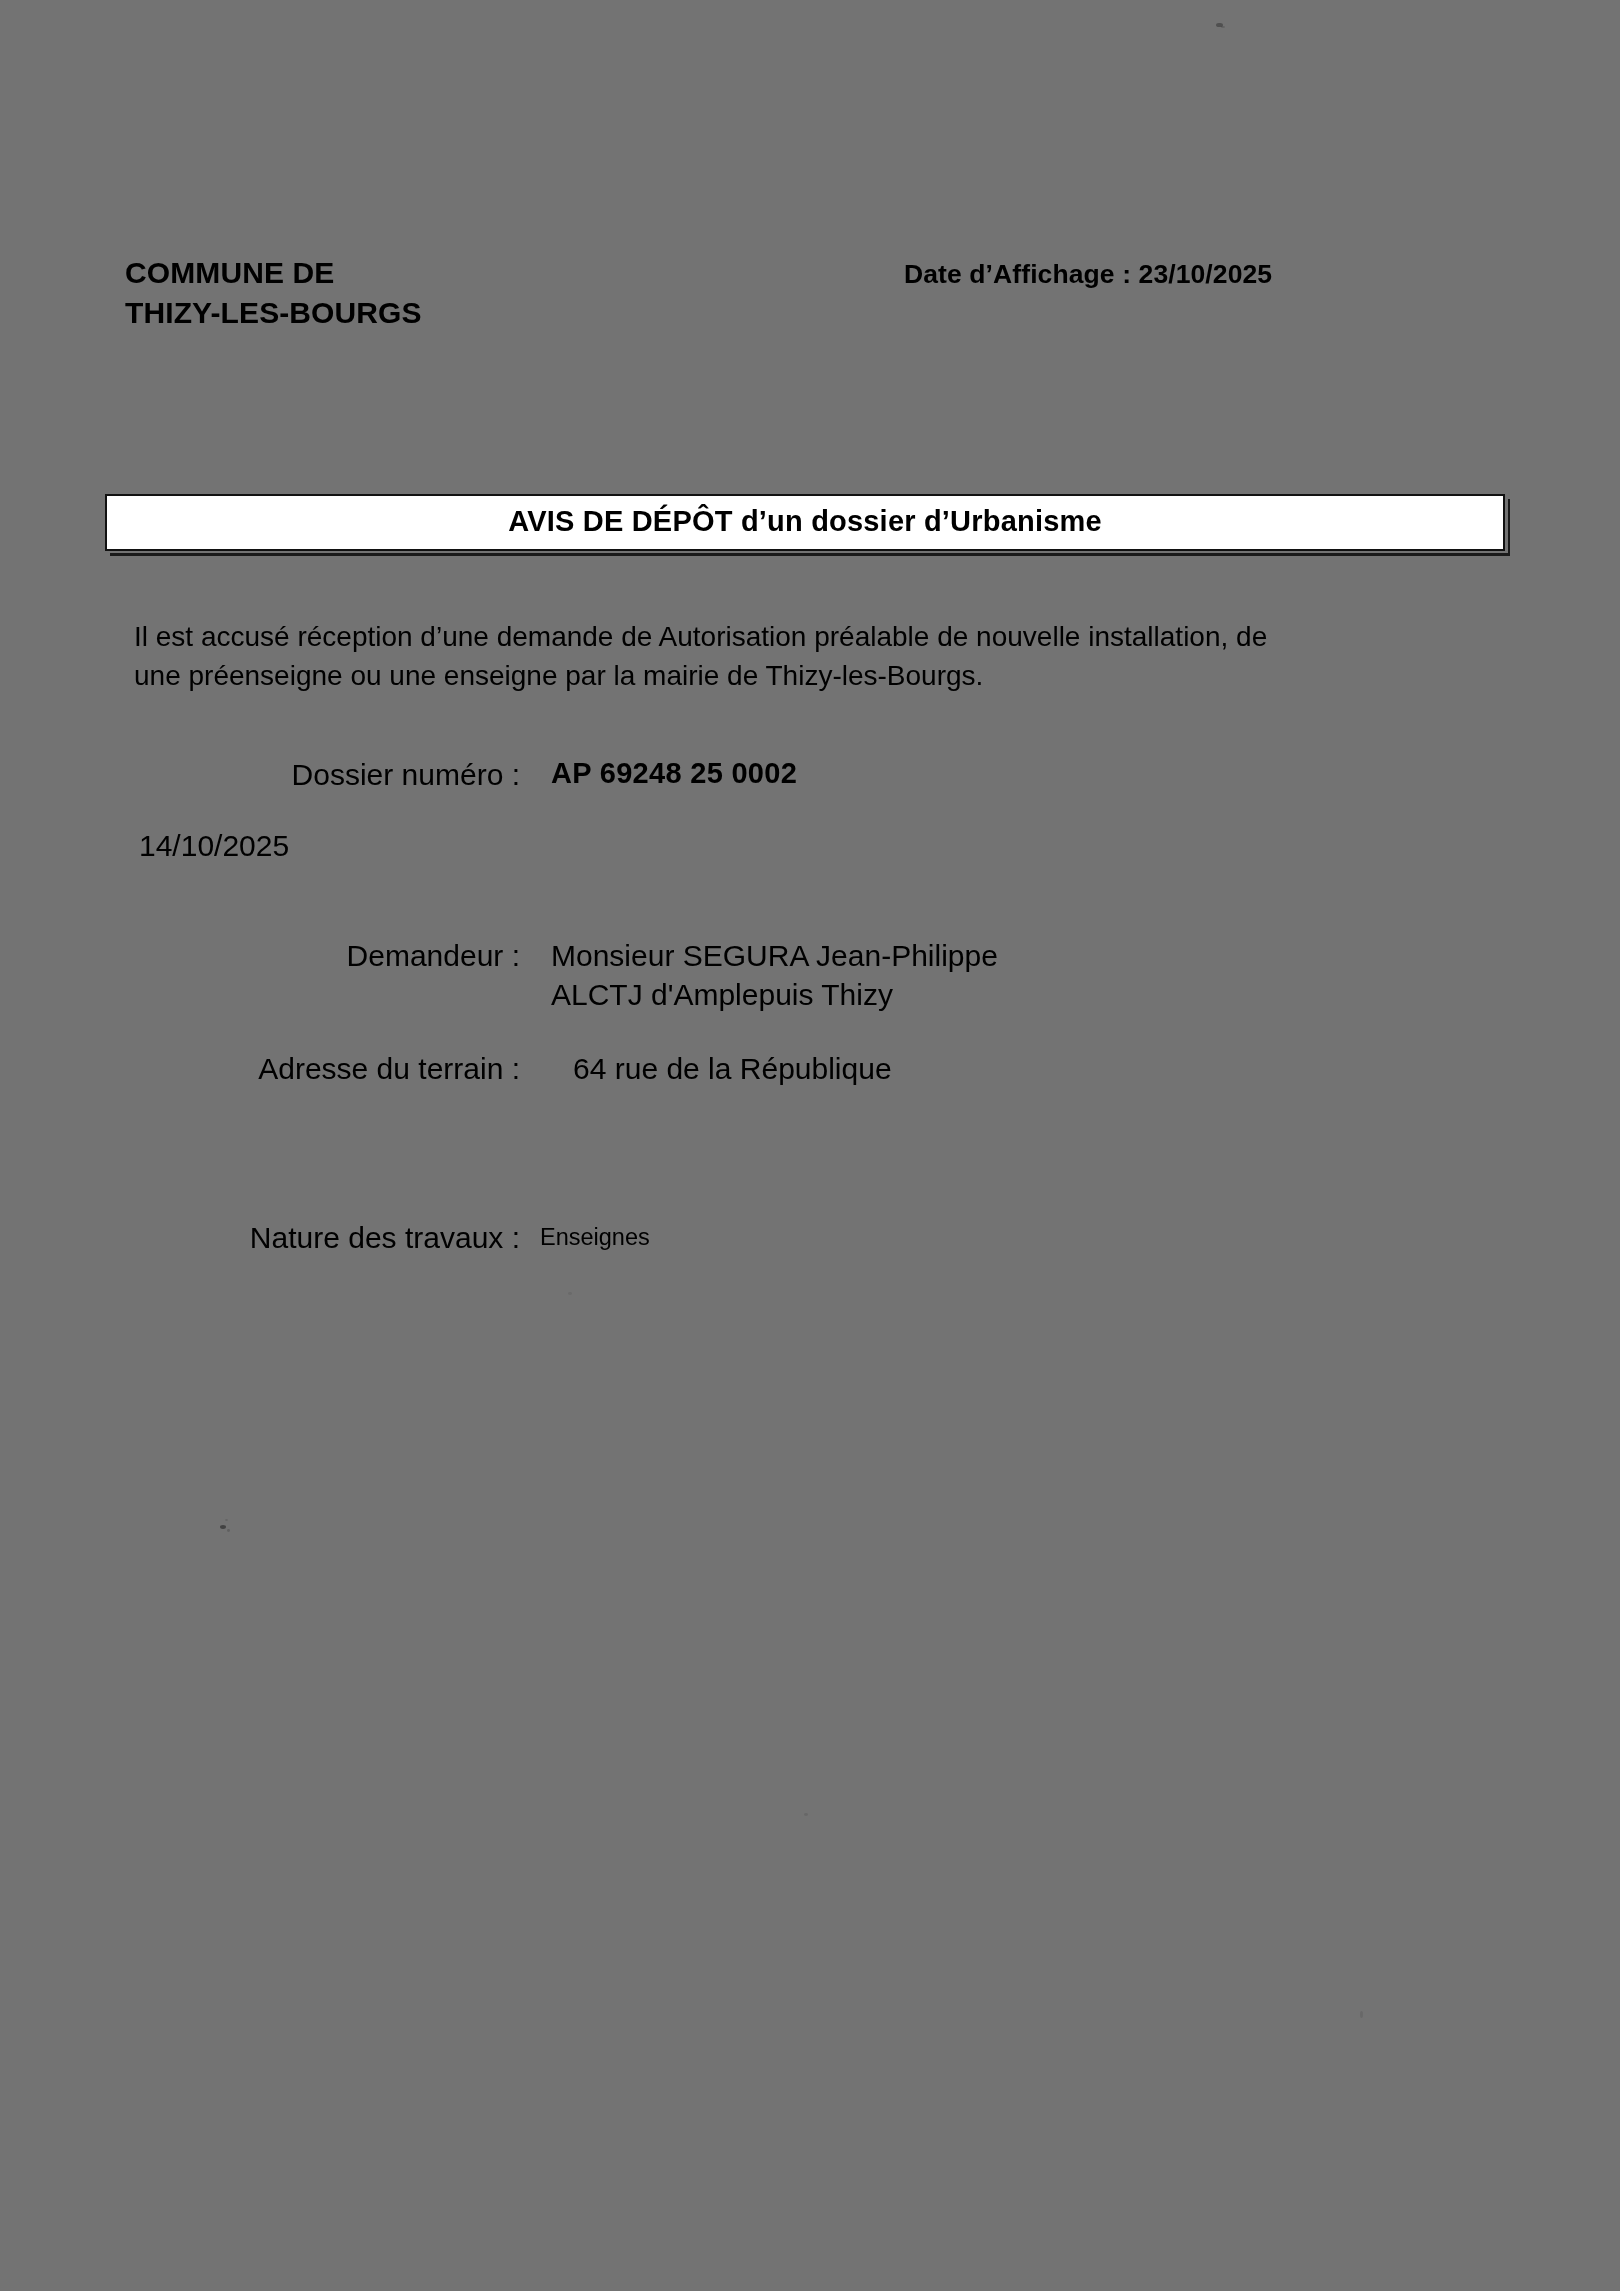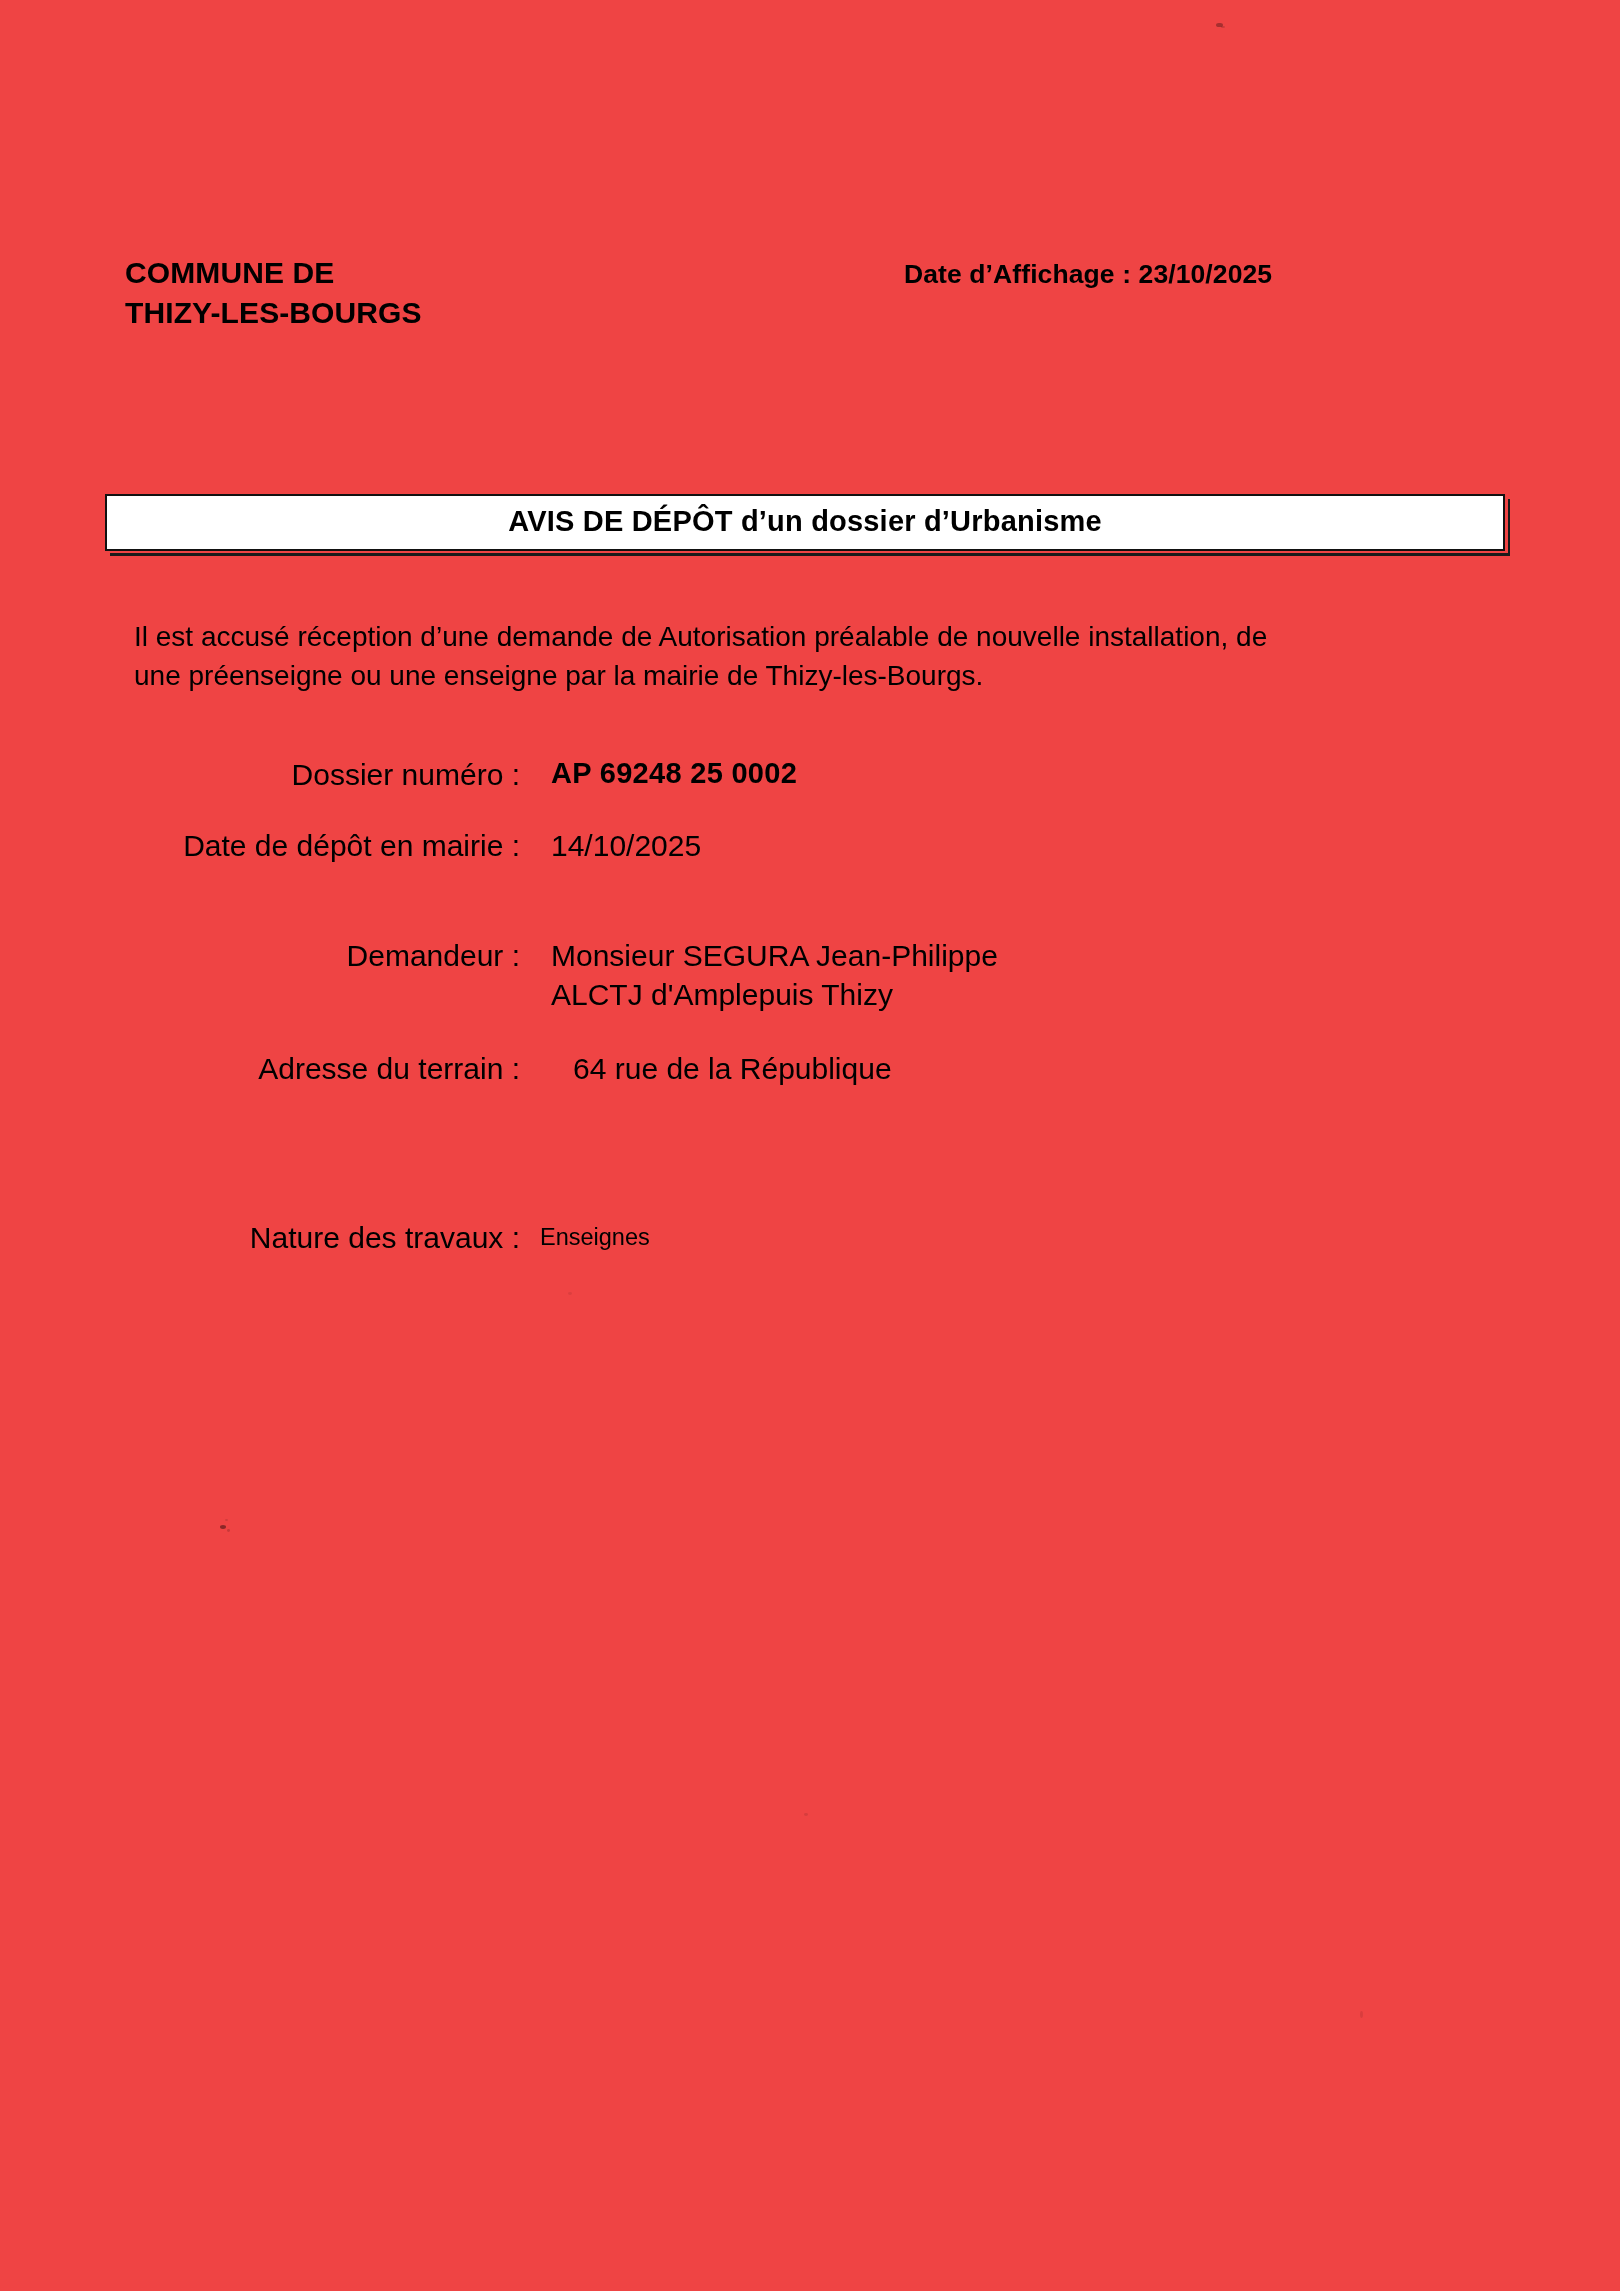--- a/index.html
+++ b/index.html
@@ -6,21 +6,21 @@
   html, body {
     margin: 0;
     padding: 0;
     background: #ffffff;
   }
 
   .page {
     position: relative;
     width: 1620px;
     height: 2292px;
-    background: #ef4444;
+    background: #737373;
     font-family: "Liberation Sans", sans-serif;
     color: #000000;
     overflow: hidden;
   }
 
   
   .speckle {
     position: absolute;
     background: #000;
     opacity: 0.22;
@@ -182,21 +182,20 @@
     <span class="l1">Il est accusé réception d’une demande de Autorisation préalable de nouvelle installation, de</span>
     <span class="l3">une préenseigne ou une enseigne par la mairie de Thizy-les-Bourgs.</span>
   </div>
 
   <div class="field row-dossier">
     <span class="field-label">Dossier numéro :</span>
     <span class="field-value bold">AP 69248 25 0002</span>
   </div>
 
   <div class="field row-depot">
-    <span class="field-label">Date de dépôt en mairie :</span>
     <span class="field-value">14/10/2025</span>
   </div>
 
   <div class="field row-demandeur">
     <span class="field-label">Demandeur :</span>
     <span class="field-value">
       <span class="value-line">Monsieur SEGURA Jean-Philippe</span>
       <span class="value-line">ALCTJ d'Amplepuis Thizy</span>
     </span>
   </div>

